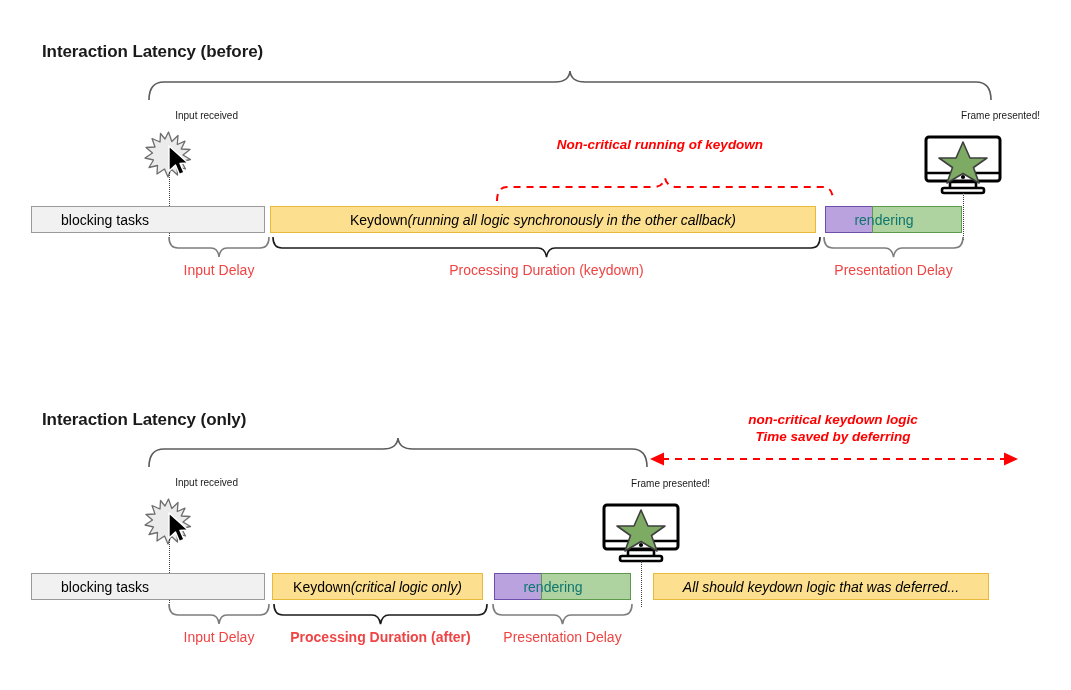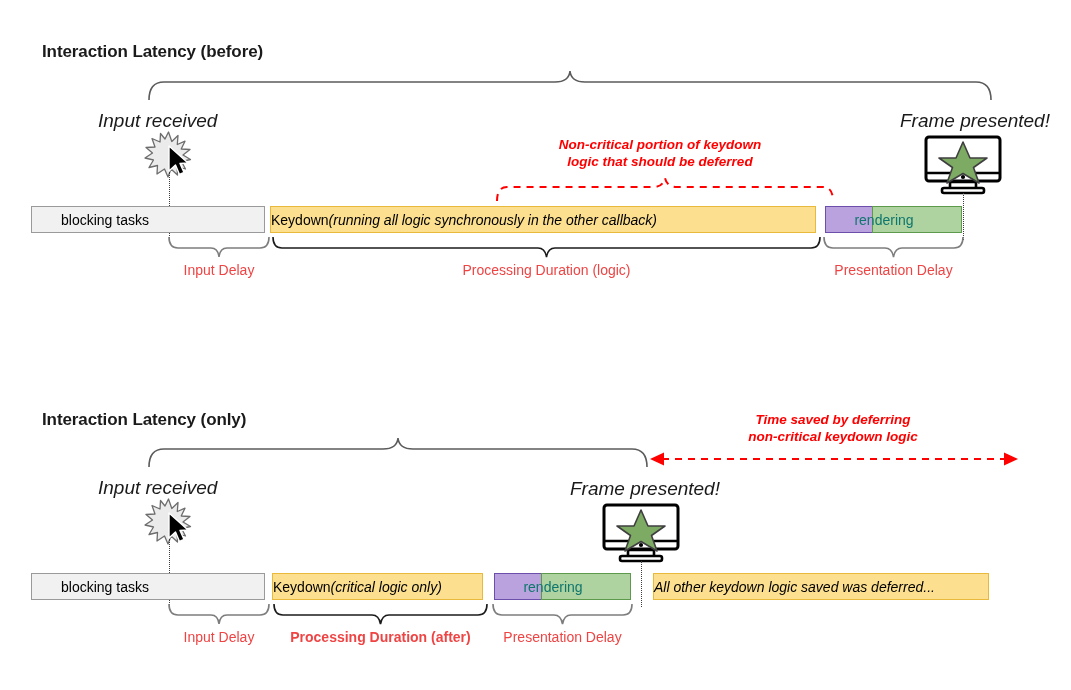--- a/index.html
+++ b/index.html
@@ -22,25 +22,24 @@
     font-size: 17px;
     font-weight: bold;
     color: #1a1a1a;
     text-align: left;
     white-space: nowrap;
     letter-spacing: -0.1px;
     margin-left: 42px;
   }
 
   .node-label {
-    font-size: 19px;
+    font-size: 10px;
     color: #1a1a1a;
-    text-align: left;
-    white-space: nowrap;
-    font-style: italic;
+    text-align: right;
+    white-space: nowrap;
   }
 
   .brace-label {
     font-size: 14px;
     color: #ef4444;
     text-align: center;
     white-space: nowrap;
   }
 
   .red-note {
@@ -51,20 +50,21 @@
     text-align: center;
     line-height: 1.25;
     white-space: nowrap;
   }
 
   .bar {
     position: absolute;
     box-sizing: border-box;
     display: flex;
     align-items: center;
+    justify-content: center;
     font-size: 14px;
     white-space: nowrap;
     border-width: 1.5px;
     border-style: solid;
   }
   .bar-blocking {
     background: #f1f1f1;
     border-color: #9a9a9a;
     justify-content: flex-start;
     padding-left: 29px;
@@ -125,22 +125,21 @@
       <polygon points="28.5,4 31.8,13.5 38,7.5 37.3,16.5 45,13.2 41.2,21 50,21.5 43,27 50.5,31.5 41.5,33.5 45.5,41 37,38.5 37.5,47 31,41 28,49 24.5,41 17,46 17.5,37.5 9,39.5 13.5,32 5,30 12.5,25 6,19.5 15,19 12,10.5 20,14 20.5,5.5 25,11" fill="#ebebeb" stroke="#6d6d6d" stroke-width="1.3" stroke-linejoin="round"></polygon>
     </svg>
 
     <svg class="abs" style="left:166px;top:144px;" width="26" height="34">
       <path d="M 3,2 L 3,27 L 9.5,21 L 13.5,30.5 L 18,28.5 L 14,19.5 L 22,19 Z" fill="#000000" stroke="#ffffff" stroke-width="1.4" stroke-linejoin="round"></path>
     </svg>
 
     <div class="dotted-v" style="left:169px;top:172px;height:68px;"></div>
 
     <div class="abs red-note" style="left:430px;top:137px;width:460px;">
-      <div>Non-critical portion of keydown</div>
-      <div>logic that should be deferred</div>
+      <div>Non-critical running of keydown</div>
     </div>
 
     <svg class="abs" style="left:495px;top:178px;" width="340" height="24">
       <path class="red-dash" d="M 2,23 Q 2,9 12,9 L 158,9 Q 168,9 170,0 Q 172,9 182,9 L 328,9 Q 338,9 338,23"></path>
     </svg>
 
     <div class="abs node-label" style="left:900px;top:110px;width:140px;">Frame presented!</div>
 
     <svg class="abs" style="left:922px;top:135px;" width="82" height="60">
       <rect x="4" y="2" width="74" height="44" rx="3" fill="#ffffff" stroke="#000000" stroke-width="3"></rect>
@@ -169,39 +168,39 @@
     <div class="bar-text-overlay" style="left:839px;top:212px;width:90px;">rendering</div>
 
     <svg class="abs" style="left:168px;top:236px;" width="102" height="24">
       <path class="brace-path-gray" d="M 1,1 Q 1,12 10,12 L 43,12 Q 50,12 51,21 Q 52,12 59,12 L 92,12 Q 101,12 101,1"></path>
     </svg>
     <div class="abs brace-label" style="left:168px;top:262px;width:102px;">Input Delay</div>
 
     <svg class="abs" style="left:272px;top:236px;" width="549" height="24">
       <path class="brace-path-dark" d="M 1,1 Q 1,12 10,12 L 266,12 Q 273,12 274.5,21 Q 276,12 283,12 L 539,12 Q 548,12 548,1"></path>
     </svg>
-    <div class="abs brace-label" style="left:272px;top:262px;width:549px;">Processing Duration (logic)</div>
+    <div class="abs brace-label" style="left:272px;top:262px;width:549px;">Processing Duration (keydown)</div>
 
     <svg class="abs" style="left:823px;top:236px;" width="141" height="24">
       <path class="brace-path-gray" d="M 1,1 Q 1,12 10,12 L 62,12 Q 69,12 70.5,21 Q 72,12 79,12 L 131,12 Q 140,12 140,1"></path>
     </svg>
     <div class="abs brace-label" style="left:823px;top:262px;width:141px;">Presentation Delay</div>
   </div>
 
   <div>
 
     <div class="abs diagram-title" style="left:0;top:410px;width:790px;">Interaction Latency (only)</div>
 
     <svg class="abs" style="left:140px;top:437px;" width="520" height="30">
       <path class="brace-path" d="M 9,30 Q 9,12 24,12 L 243,12 Q 257,12 258,1 Q 259,12 273,12 L 492,12 Q 507,12 507,30"></path>
     </svg>
 
     <div class="abs red-note" style="left:603px;top:412px;width:460px;">
+      <div>non-critical keydown logic</div>
       <div>Time saved by deferring</div>
-      <div>non-critical keydown logic</div>
     </div>
 
     <svg class="abs" style="left:648px;top:447px;" width="372" height="24">
       <line class="red-dash" x1="14" y1="12" x2="358" y2="12"></line>
       <polygon class="red-solid" points="2,12 16,5.5 16,18.5"></polygon>
       <polygon class="red-solid" points="370,12 356,5.5 356,18.5"></polygon>
     </svg>
 
     <div class="abs node-label" style="left:98px;top:477px;width:140px;">Input received</div>
 
@@ -237,21 +236,21 @@
         <em>(critical logic only)</em>
     </div>
 
     <div class="bar bar-purple" style="left:494px;top:573px;width:48px;height:27px;"></div>
 
     <div class="bar bar-green" style="left:541px;top:573px;width:90px;height:27px;"></div>
 
     <div class="bar-text-overlay" style="left:508px;top:579px;width:90px;">rendering</div>
 
     <div class="bar bar-yellow" style="left:653px;top:573px;width:336px;height:27px;">
-      <em>All other keydown logic saved was deferred...</em>
+      <em>All should keydown logic that was deferred...</em>
     </div>
 
     <svg class="abs" style="left:168px;top:603px;" width="102" height="24">
       <path class="brace-path-gray" d="M 1,1 Q 1,12 10,12 L 43,12 Q 50,12 51,21 Q 52,12 59,12 L 92,12 Q 101,12 101,1"></path>
     </svg>
     <div class="abs brace-label" style="left:168px;top:629px;width:102px;">Input Delay</div>
 
     <svg class="abs" style="left:273px;top:603px;" width="215" height="24">
       <path class="brace-path-dark" d="M 1,1 Q 1,12 10,12 L 99,12 Q 106,12 107.5,21 Q 109,12 116,12 L 205,12 Q 214,12 214,1"></path>
     </svg>

